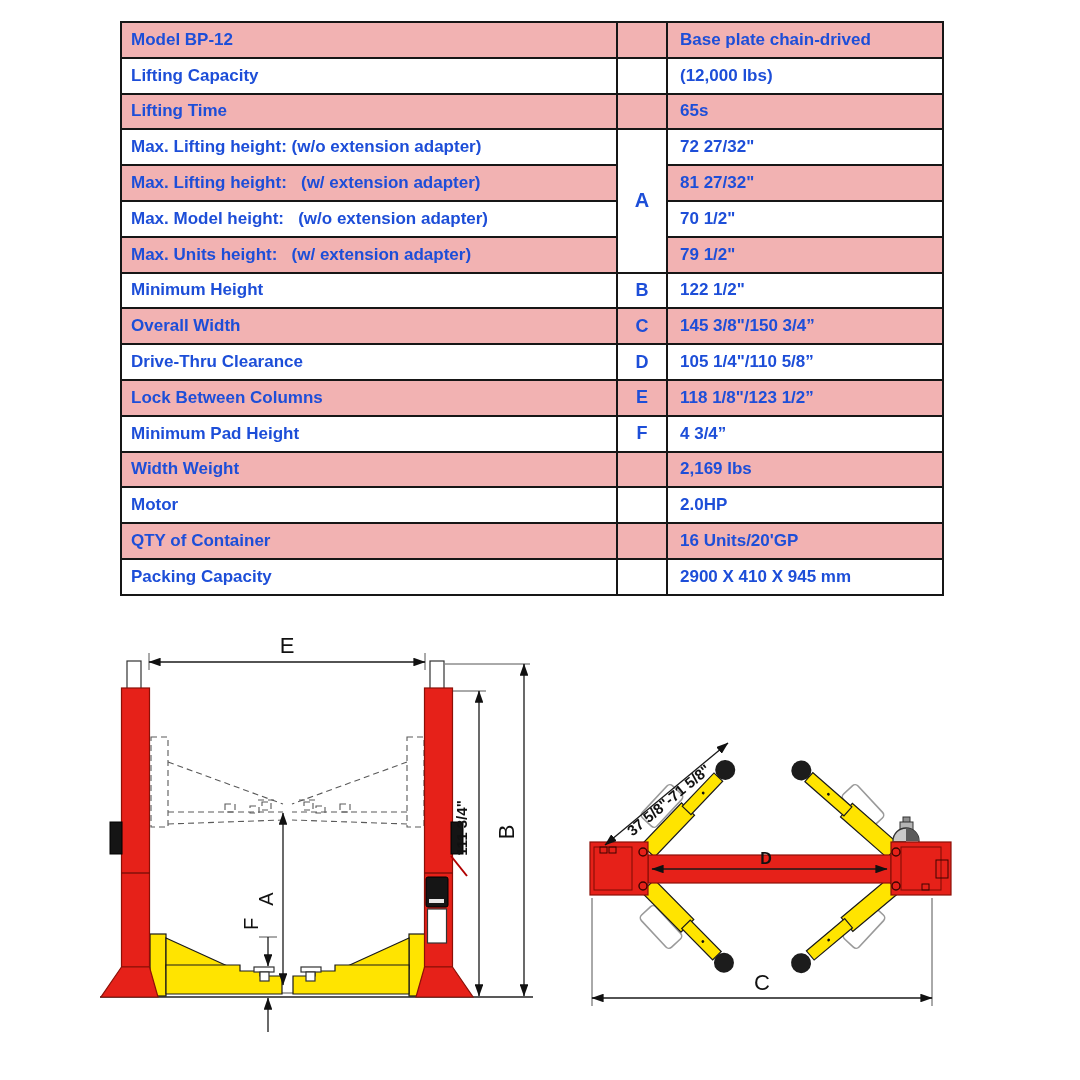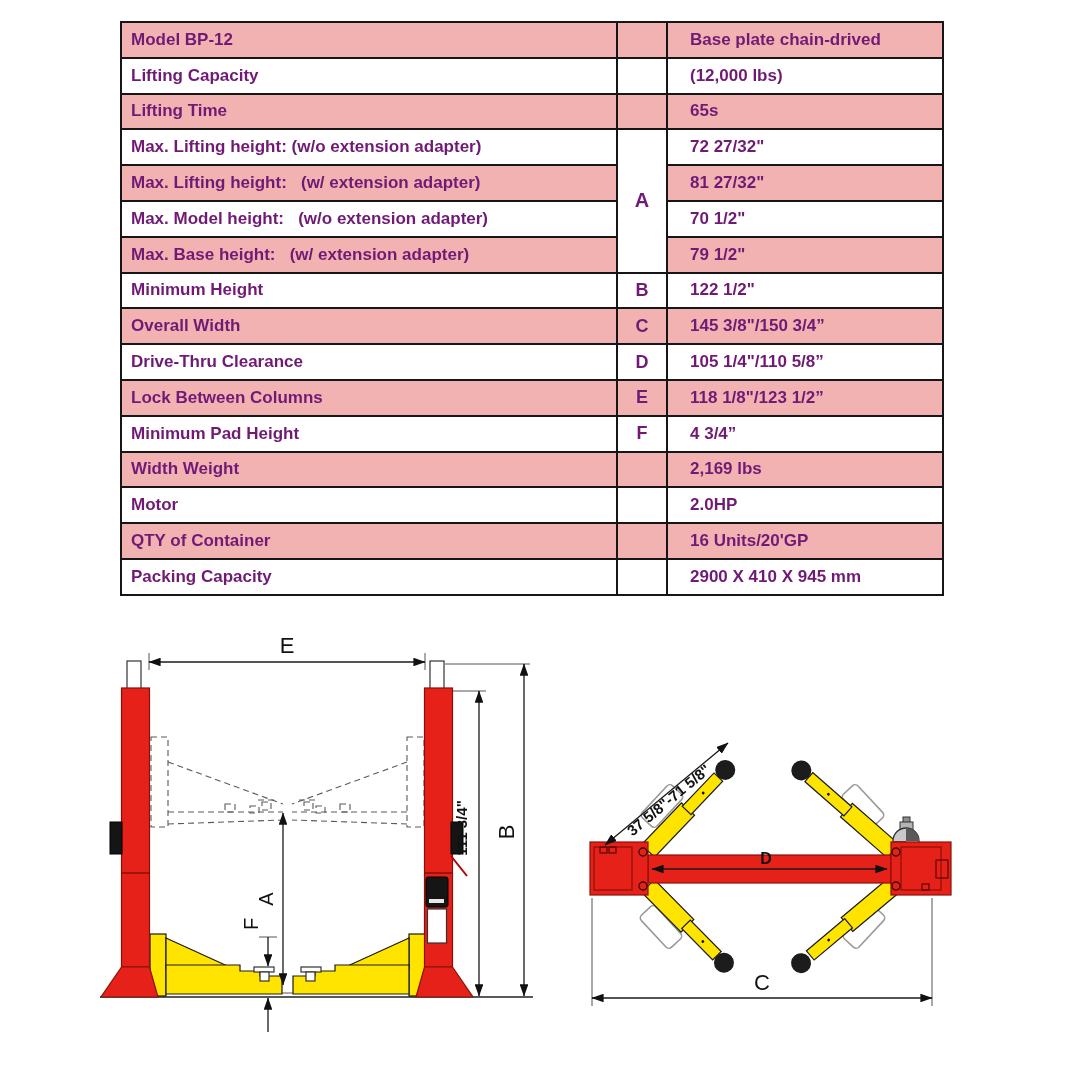--- a/index.html
+++ b/index.html
@@ -8,30 +8,30 @@
     font-family:"Liberation Sans", sans-serif;
     --pink:#f2b2b2; --red:#e62119; --yellow:#ffe400; --ink:#161616;
   }
   
   #spec-table{
     position:absolute;left:120px;top:21px;width:822px;
     border-collapse:collapse;table-layout:fixed;
   }
   #spec-table td{
     border:2px solid #161616;
-    font-weight:700;font-size:17px;color:#701a75;
+    font-weight:700;font-size:17px;color:#1d4ed8;
     white-space:pre;overflow:hidden;
     height:33.8px;padding:0;
   }
   #spec-table tr.pink td{background:var(--pink);}
   #spec-table tr.white td{background:#ffffff;}
   #spec-table td.c-label{padding-left:9px;}
   #spec-table td.c-letter{text-align:center;font-size:18px;}
   #spec-table td.c-letter.tall{background:#ffffff !important;font-size:20px;}
-  #spec-table td.c-value{padding-left:22px;}
+  #spec-table td.c-value{padding-left:12px;}
   
   #diagrams{position:absolute;left:0;top:630px;}
   .dim{stroke:#1a1a1a;stroke-width:1.3;fill:none;}
   .ext{stroke:#555;stroke-width:1;fill:none;}
   .dash{stroke:#5a5a5a;stroke-width:1.1;fill:none;stroke-dasharray:6 4;}
   .red-fill{fill:var(--red);stroke:#8c1007;stroke-width:1.2;}
   .yellow{fill:var(--yellow);stroke:#1a1a1a;stroke-width:1.2;}
   .whitebox{fill:#ffffff;stroke:#333;stroke-width:1.2;}
   .blackbox{fill:#151515;stroke:#000;stroke-width:1;}
   .guard{fill:#ffffff;stroke:#9a9a9a;stroke-width:1.6;}
@@ -73,21 +73,21 @@
         </tr>
         <tr class="pink">
           <td class="c-label">Max. Lifting height:   (w/ extension adapter)</td>
           <td class="c-value">81 27/32"</td>
         </tr>
         <tr class="white">
           <td class="c-label">Max. Model height:   (w/o extension adapter)</td>
           <td class="c-value">70 1/2"</td>
         </tr>
         <tr class="pink">
-          <td class="c-label">Max. Base height:   (w/ extension adapter)</td>
+          <td class="c-label">Max. Units height:   (w/ extension adapter)</td>
           <td class="c-value">79 1/2"</td>
         </tr>
         <tr class="white">
           <td class="c-label">Minimum Height</td>
           <td class="c-letter">B</td>
           <td class="c-value">122 1/2"</td>
         </tr>
         <tr class="pink">
           <td class="c-label">Overall Width</td>
           <td class="c-letter">C</td>

